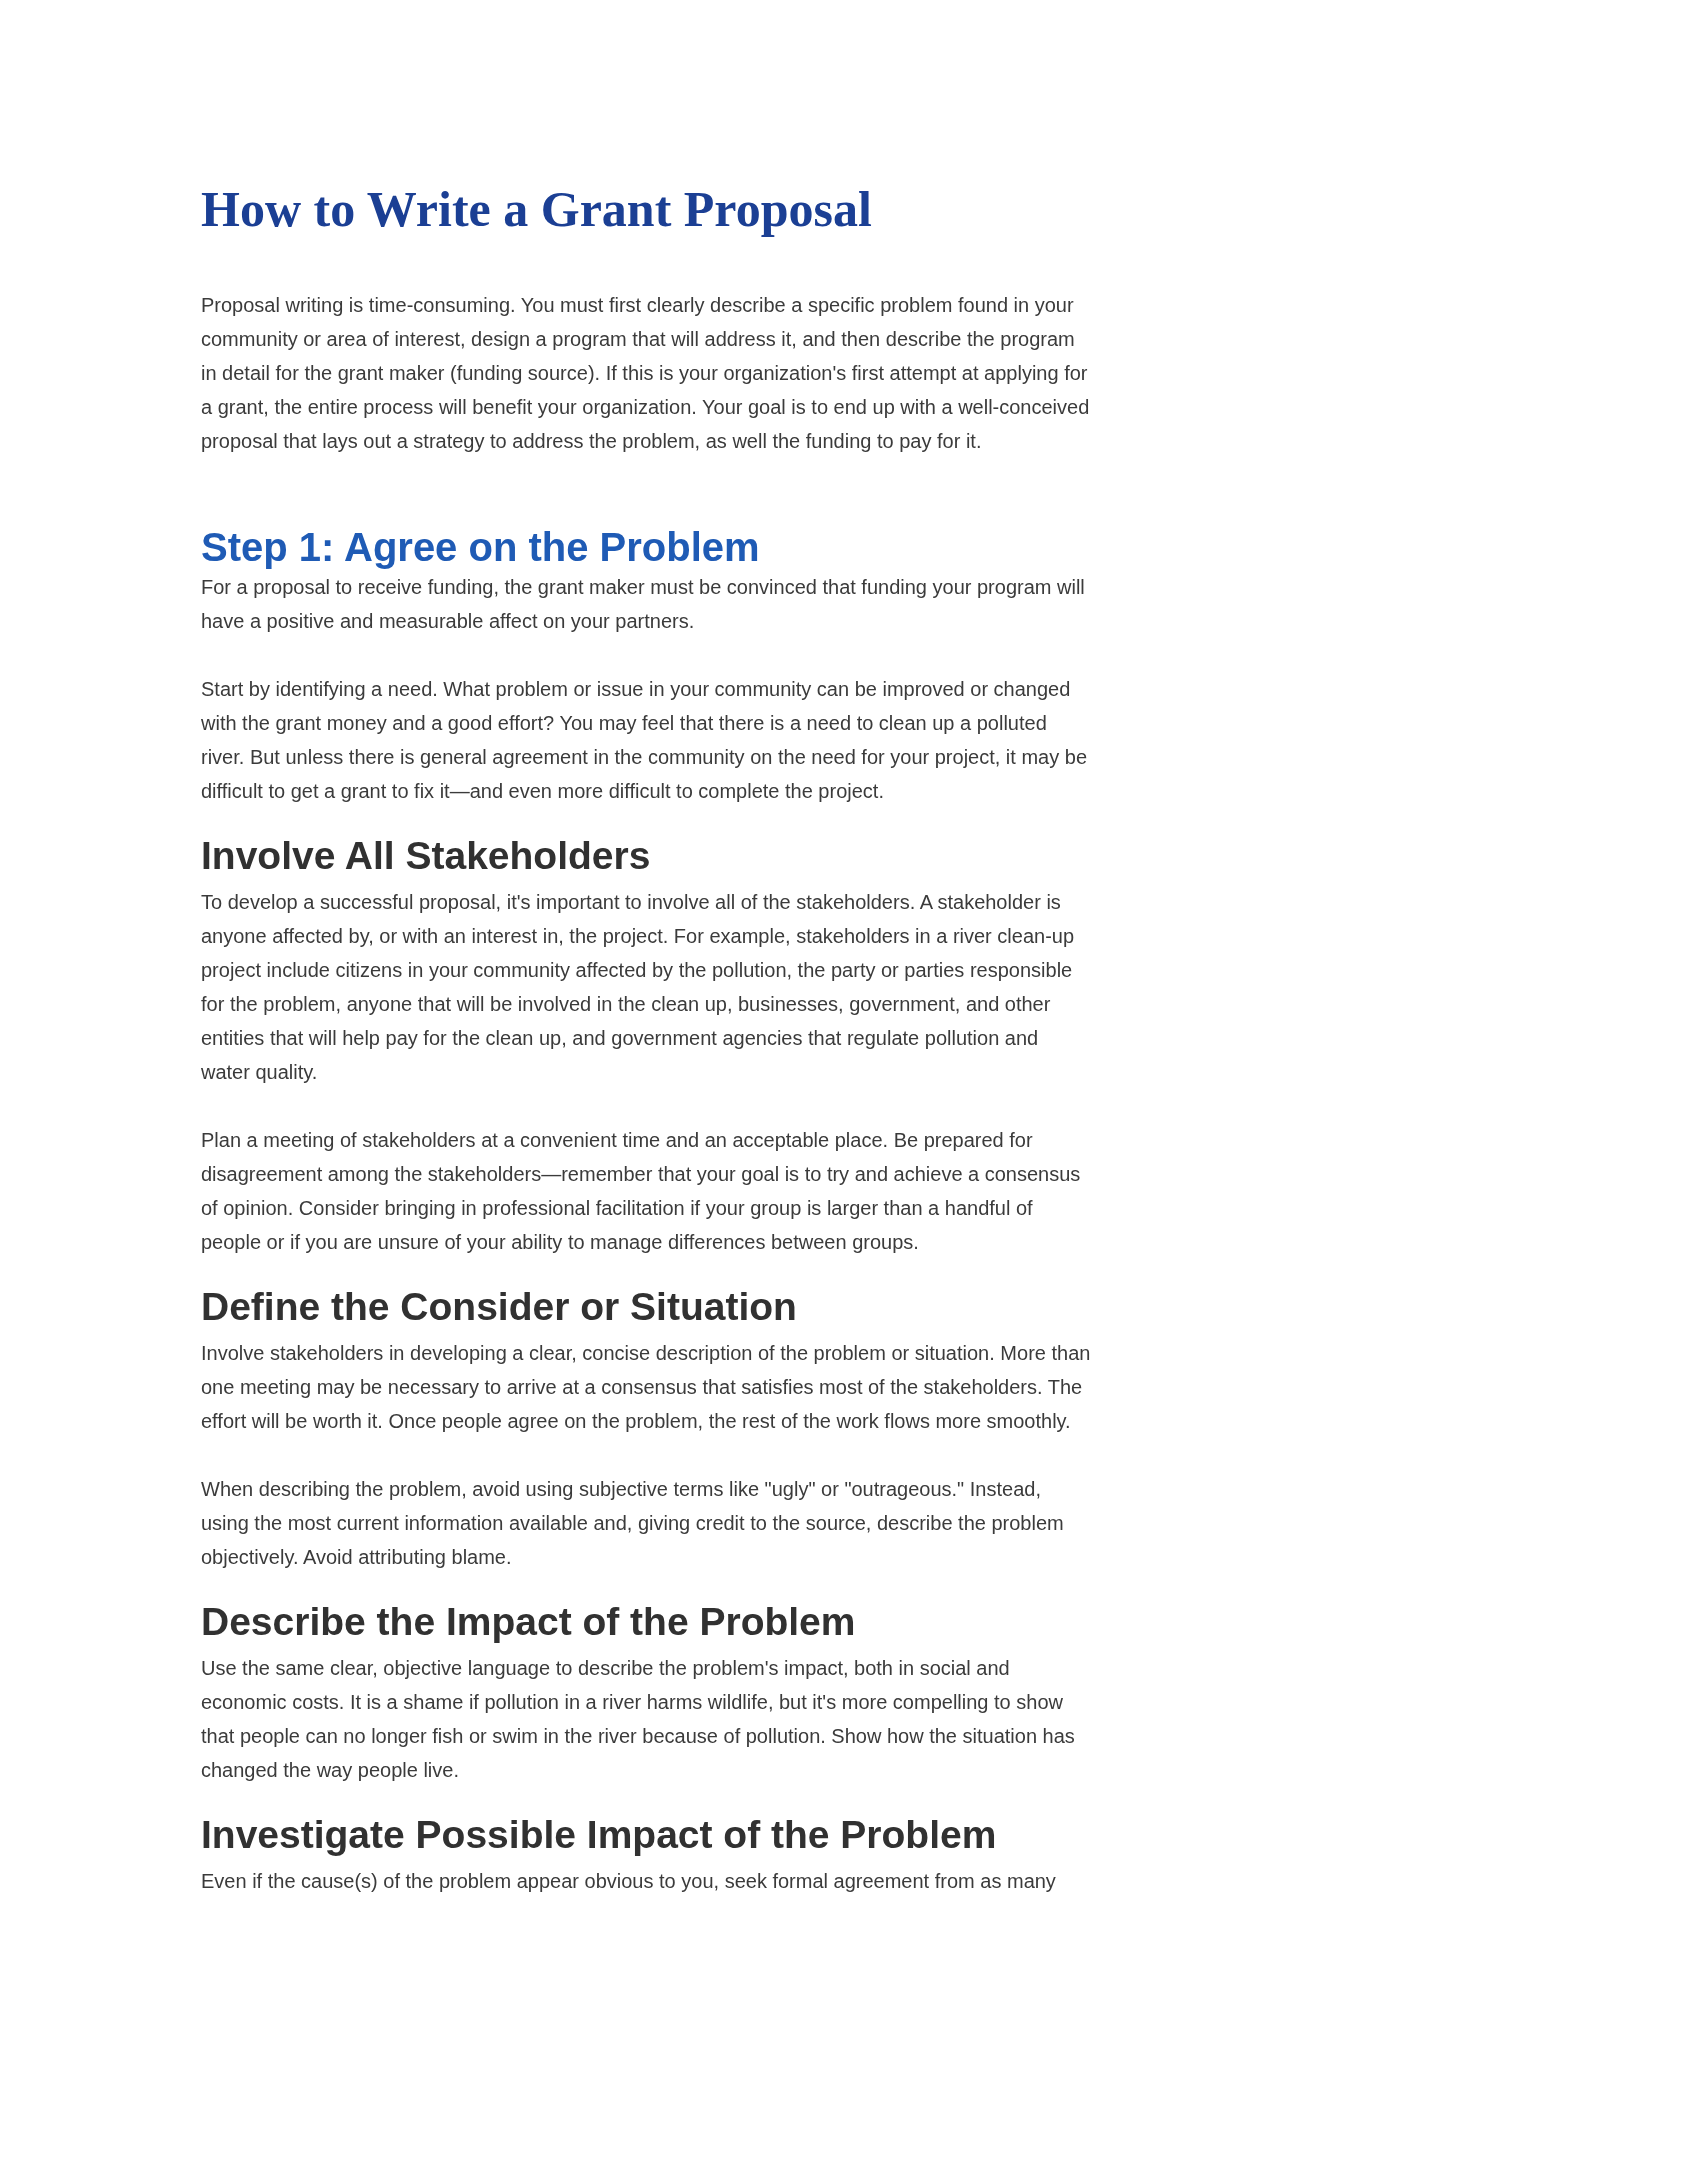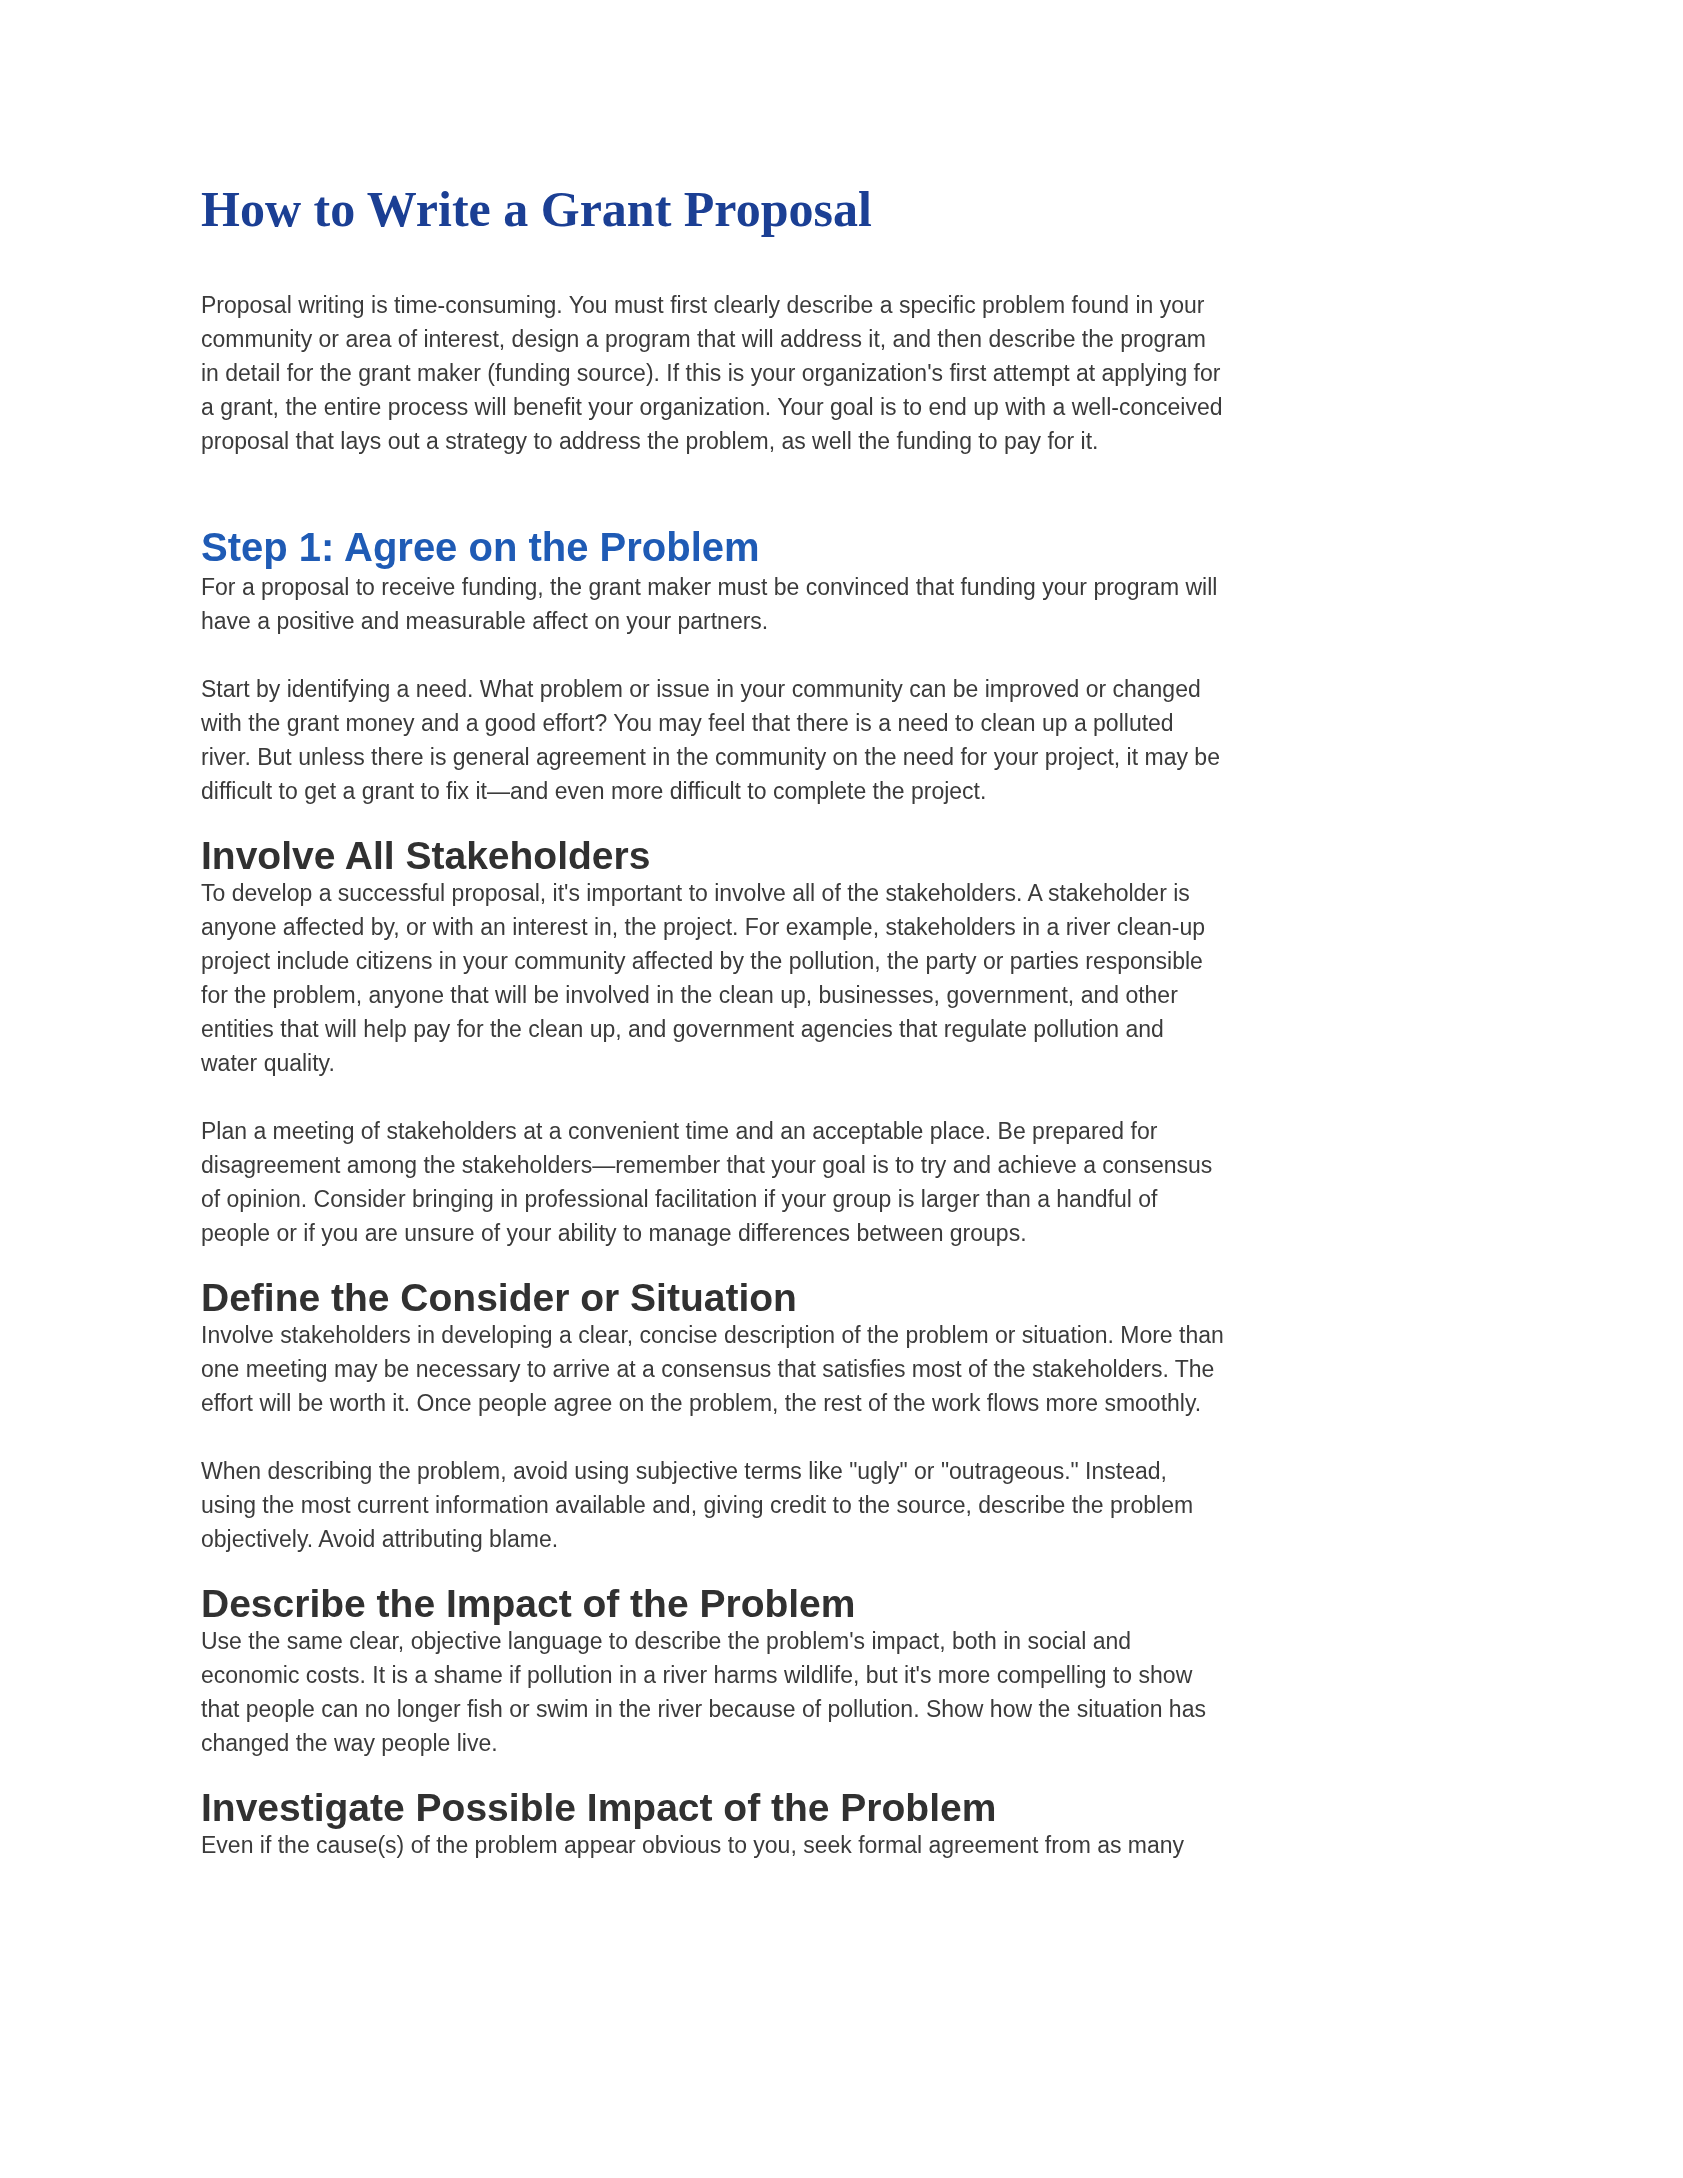--- a/index.html
+++ b/index.html
@@ -35,27 +35,27 @@
   }
   .sub-heading {
     margin: 31px 0 0 0;
     font-size: 39px;
     line-height: 34px;
     font-weight: bold;
     color: #313131;
   }
   .para {
     margin: 34px 0 0 0;
-    font-size: 23px;
+    font-size: 20px;
     line-height: 34px;
     white-space: pre;
   }
   .para.first { margin-top: 0; }
   .para.lead  { margin-top: 1px; }
-  .para.after-sub { margin-top: 3px; }
+  .para.after-sub { margin-top: 12px; }
 </style>
 </head>
 <body>
 
 <div class="page">
 
   <h1 class="doc-title">How to Write a Grant Proposal</h1>
 
   <p class="para first">Proposal writing is time-consuming. You must first clearly describe a specific problem found in your
 community or area of interest, design a program that will address it, and then describe the program

